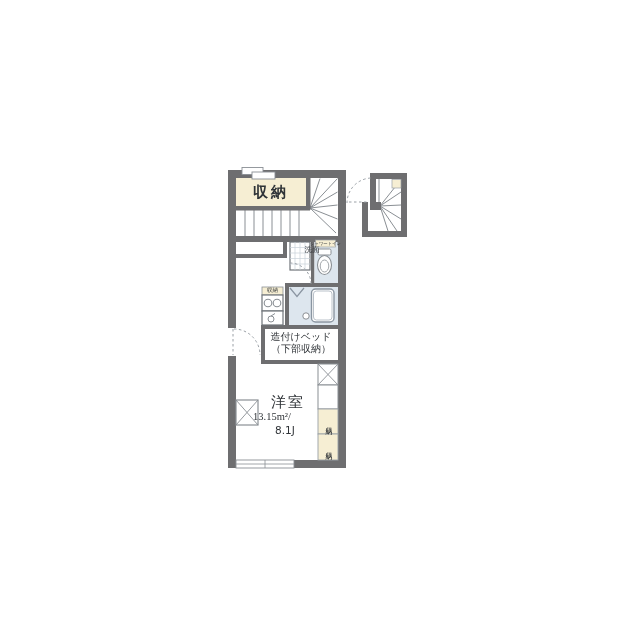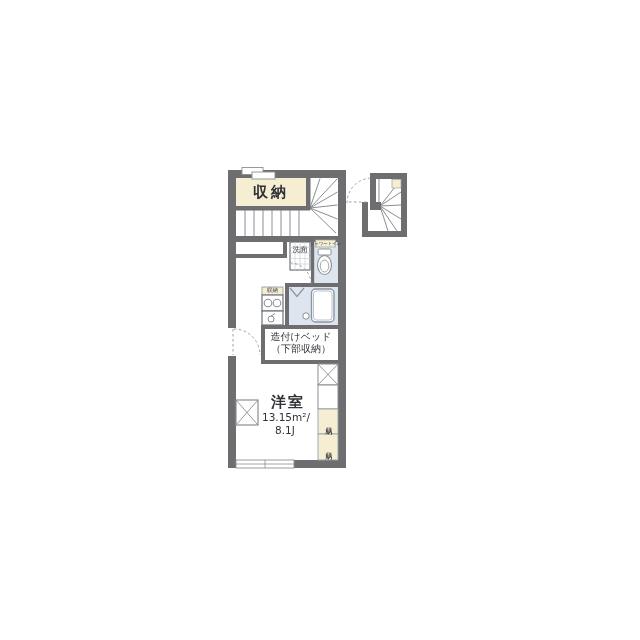--- a/index.html
+++ b/index.html
@@ -11,21 +11,21 @@
   .wall{fill:#6e6e70;}
   .fixstroke{stroke:#8a8f94;fill:#ffffff;}
   .thinline{stroke:#8a8f94;fill:none;}
   .gridline{stroke:#c9d1d8;stroke-width:0.7;}
   .dash{stroke:#9aa0a6;fill:none;stroke-width:1;stroke-dasharray:2.5 2.5;}
   .label{
     position:absolute;transform:translate(-50%,-50%);
     color:#2f3337;white-space:nowrap;line-height:1;text-align:center;
   }
   .lbl-closet{font-size:15px;font-weight:600;letter-spacing:3px;}
-  .lbl-room{font-size:15px;font-weight:700;letter-spacing:2px;}
+  .lbl-room{font-size:15px;font-weight:400;letter-spacing:2px;}
   .lbl-area{font-size:10.5px;font-weight:500;}
   .lbl-bed{font-size:10px;font-weight:500;}
   .lbl-wash{font-size:7.5px;font-weight:500;}
   .lbl-tiny{font-size:4.3px;font-weight:400;}
   .lbl-mini{font-size:5.5px;font-weight:500;}
   .v-label{
     font-size:7px;font-weight:500;
     writing-mode:vertical-rl;text-orientation:upright;letter-spacing:1px;
   }
 </style>
@@ -159,24 +159,24 @@
     <rect class="wall" x="362" y="202" width="6" height="35"></rect>
     <rect class="wall" x="370" y="173" width="6" height="35"></rect>
     <rect class="wall" x="370" y="202" width="11" height="8"></rect>
     <rect x="392" y="179.5" width="9" height="8.5" stroke="#9aa0a6" stroke-width="0.7" fill="#f6eed3"></rect>
     <path class="dash" d="M 347 203 A 25 25 0 0 1 372 178"></path>
     <line class="dash" x1="349" y1="202" x2="368" y2="202"></line>
   </g>
 </svg>
 
 <div class="label lbl-closet" style="left:271px;top:192px;">収納</div>
-<div class="label lbl-wash" style="left:300px;top:249.5px;">洗面</div>
+<div class="label lbl-wash" style="left:312px;top:249.5px;">洗面</div>
 <div class="label lbl-tiny" style="left:325.5px;top:243.5px;">シャワートイレ</div>
 <div class="label lbl-mini" style="left:272.5px;top:291px;">収納</div>
 <div class="label lbl-bed" style="left:301px;top:337px;">造付けベッド</div>
 <div class="label lbl-bed" style="left:301px;top:349px;">（下部収納）</div>
 <div class="label lbl-room" style="left:288px;top:402px;">洋室</div>
-<div class="label lbl-area" style="left:286px;top:417px;">13.15m²/</div>
+<div class="label lbl-area" style="left:272px;top:417px;font-family:Liberation Serif, serif;">13.15m²/</div>
 <div class="label lbl-area" style="left:285px;top:430px;text-align:center;">8.1J</div>
 <div class="label v-label" style="left:328px;top:421.5px;">収納</div>
 <div class="label v-label" style="left:328px;top:447px;">収納</div>
 
 </div>
 
 </body></html>

